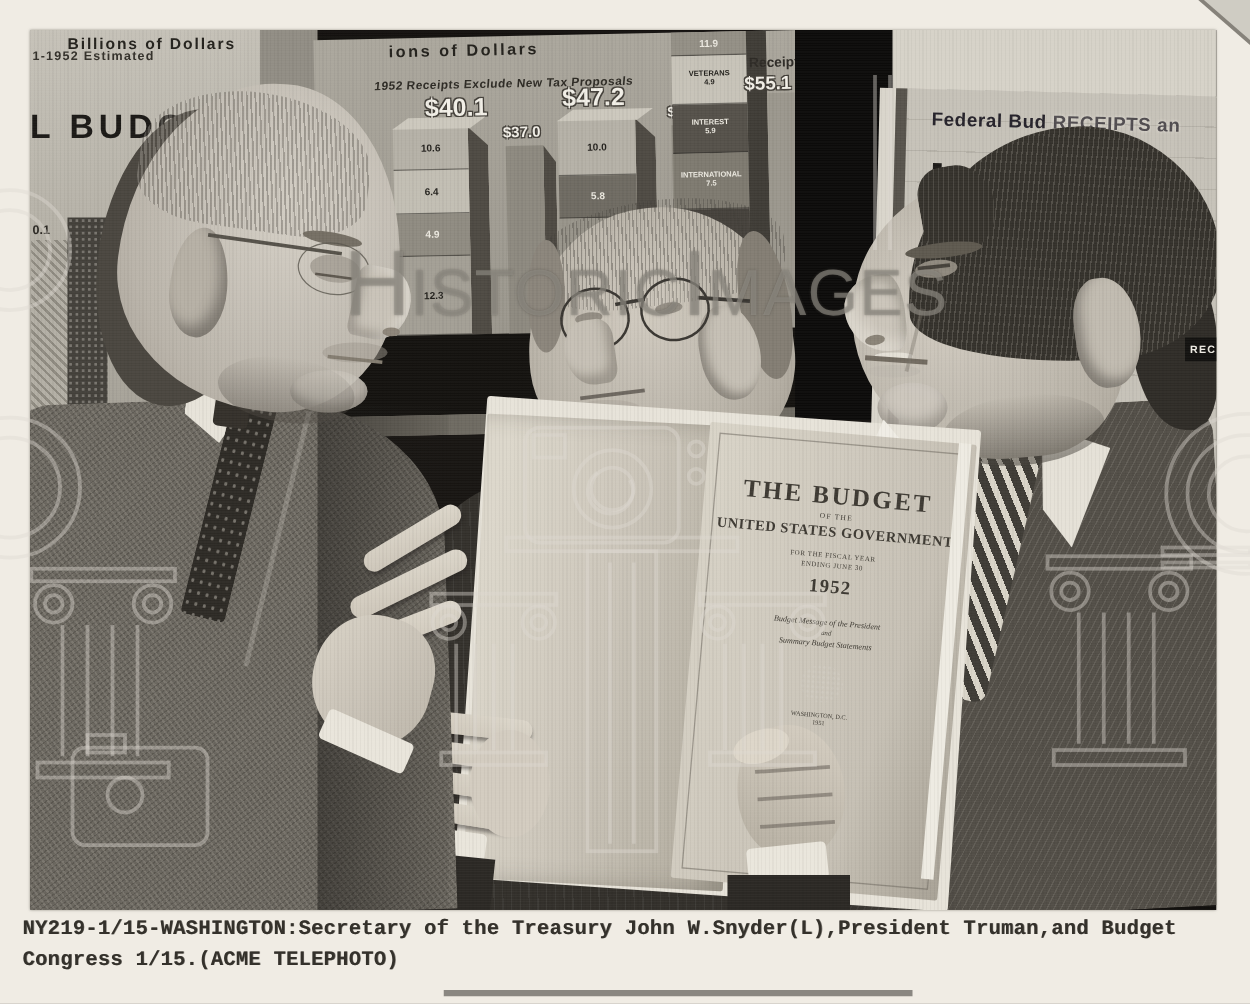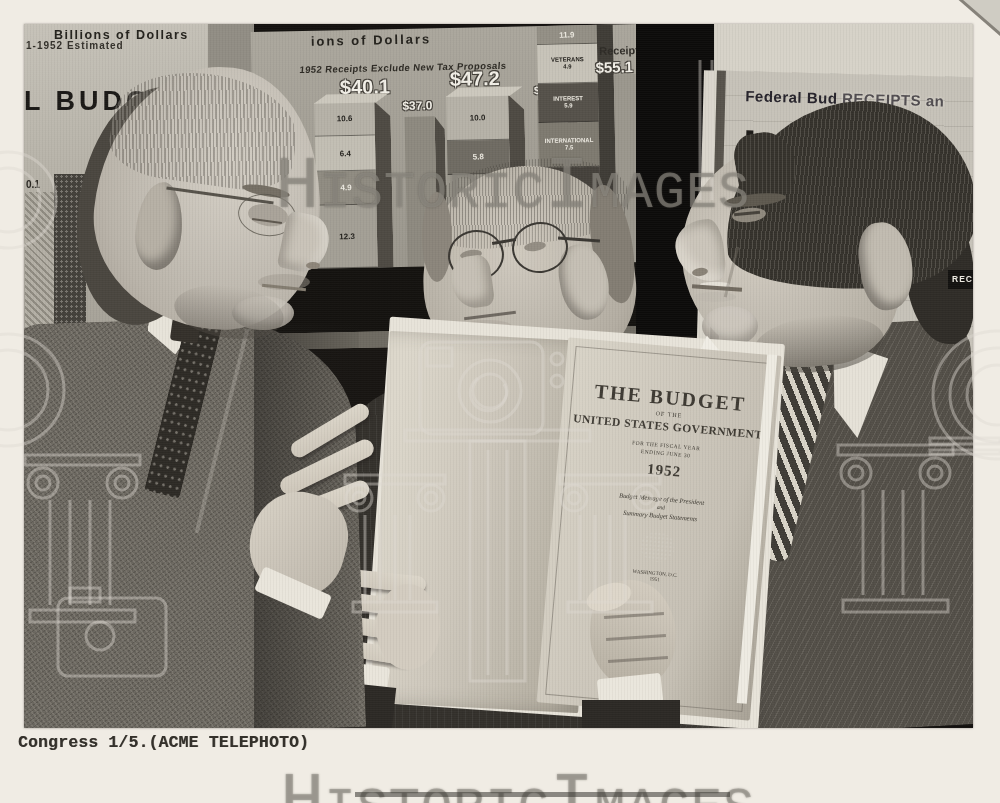--- a/index.html
+++ b/index.html
@@ -232,22 +232,22 @@
     background:linear-gradient(rgba(80,75,68,0),rgba(80,75,68,.45));}
   .sn-f1{left:262px;top:398px;width:88px;height:17px;transform:rotate(-31deg);}
   .sn-f2{left:252px;top:434px;width:102px;height:18px;transform:rotate(-26deg);}
   .sn-f3{left:244px;top:472px;width:104px;height:18px;transform:rotate(-21deg);}
   .sn-f4{left:238px;top:510px;width:86px;height:16px;transform:rotate(-13deg);}
   .sn-palm{left:226px;top:468px;width:96px;height:104px;border-radius:48% 42% 45% 50%;transform:rotate(15deg);
     background:linear-gradient(120deg,#d8d2c6,#bdb6aa);}
   .sn-cuff{left:232px;top:556px;width:74px;height:26px;background:#e9e5db;transform:rotate(24deg);border-radius:4px;}
 
   
-  .wm{position:absolute;pointer-events:none;z-index:60;font-family:Liberation Mono, monospace;
-      color:rgba(150,146,138,.58);text-shadow:0 0 2px rgba(80,76,70,.5);white-space:nowrap;}
+  .wm{position:absolute;pointer-events:none;z-index:60;font-family:Liberation Sans, sans-serif;
+      color:rgba(150,146,138,.58);text-shadow:0 0 2px rgba(80,76,70,.5);white-space:nowrap;margin-top:40px;}
   .wm .big{font-size:74px;line-height:1;}
   .wm .small{font-size:52px;line-height:1;letter-spacing:1px;}
   .wm-mid{left:275px;top:150px;}
   .wm-bottom{left:280px;top:766px;}
   .wm-underline{position:absolute;left:355px;top:792px;width:375px;height:5px;background:rgba(55,52,48,.55);z-index:61;}
   .wm-svg{position:absolute;left:0;top:0;z-index:59;pointer-events:none;}
 
   
   .caption{position:absolute;left:18px;top:731px;width:964px;font-family:"Liberation Mono",monospace;
     font-size:16.4px;font-weight:bold;line-height:24.5px;color:#34312b;letter-spacing:.2px;
@@ -584,18 +584,19 @@
           <line x1="712" y1="60" x2="712" y2="200"></line>
       </g>
     </g>
   </svg>
 
   <div class="wm wm-mid"><span class="big">H</span><span class="small">ISTORIC</span><span class="big">I</span><span class="small">MAGES</span></div>
   <div class="wm wm-bottom"><span class="big">H</span><span class="small">ISTORIC</span><span class="big">I</span><span class="small">MAGES</span></div>
   <div class="wm-underline"></div>
 
   <div class="caption">
-    <div>Congress 1/5.(ACME TELEPHOTO)</div>
+    <div>NY219-1/15-WASHINGTON:Secretary of the Treasury John W.Snyder(L),President Truman,and Budget</div>
+    <div>Congress 1/15.(ACME TELEPHOTO)</div>
   </div>
 
   <div class="corner-tri"></div>
   <div class="corner-line"></div>
 </div>
 
 </body></html>

